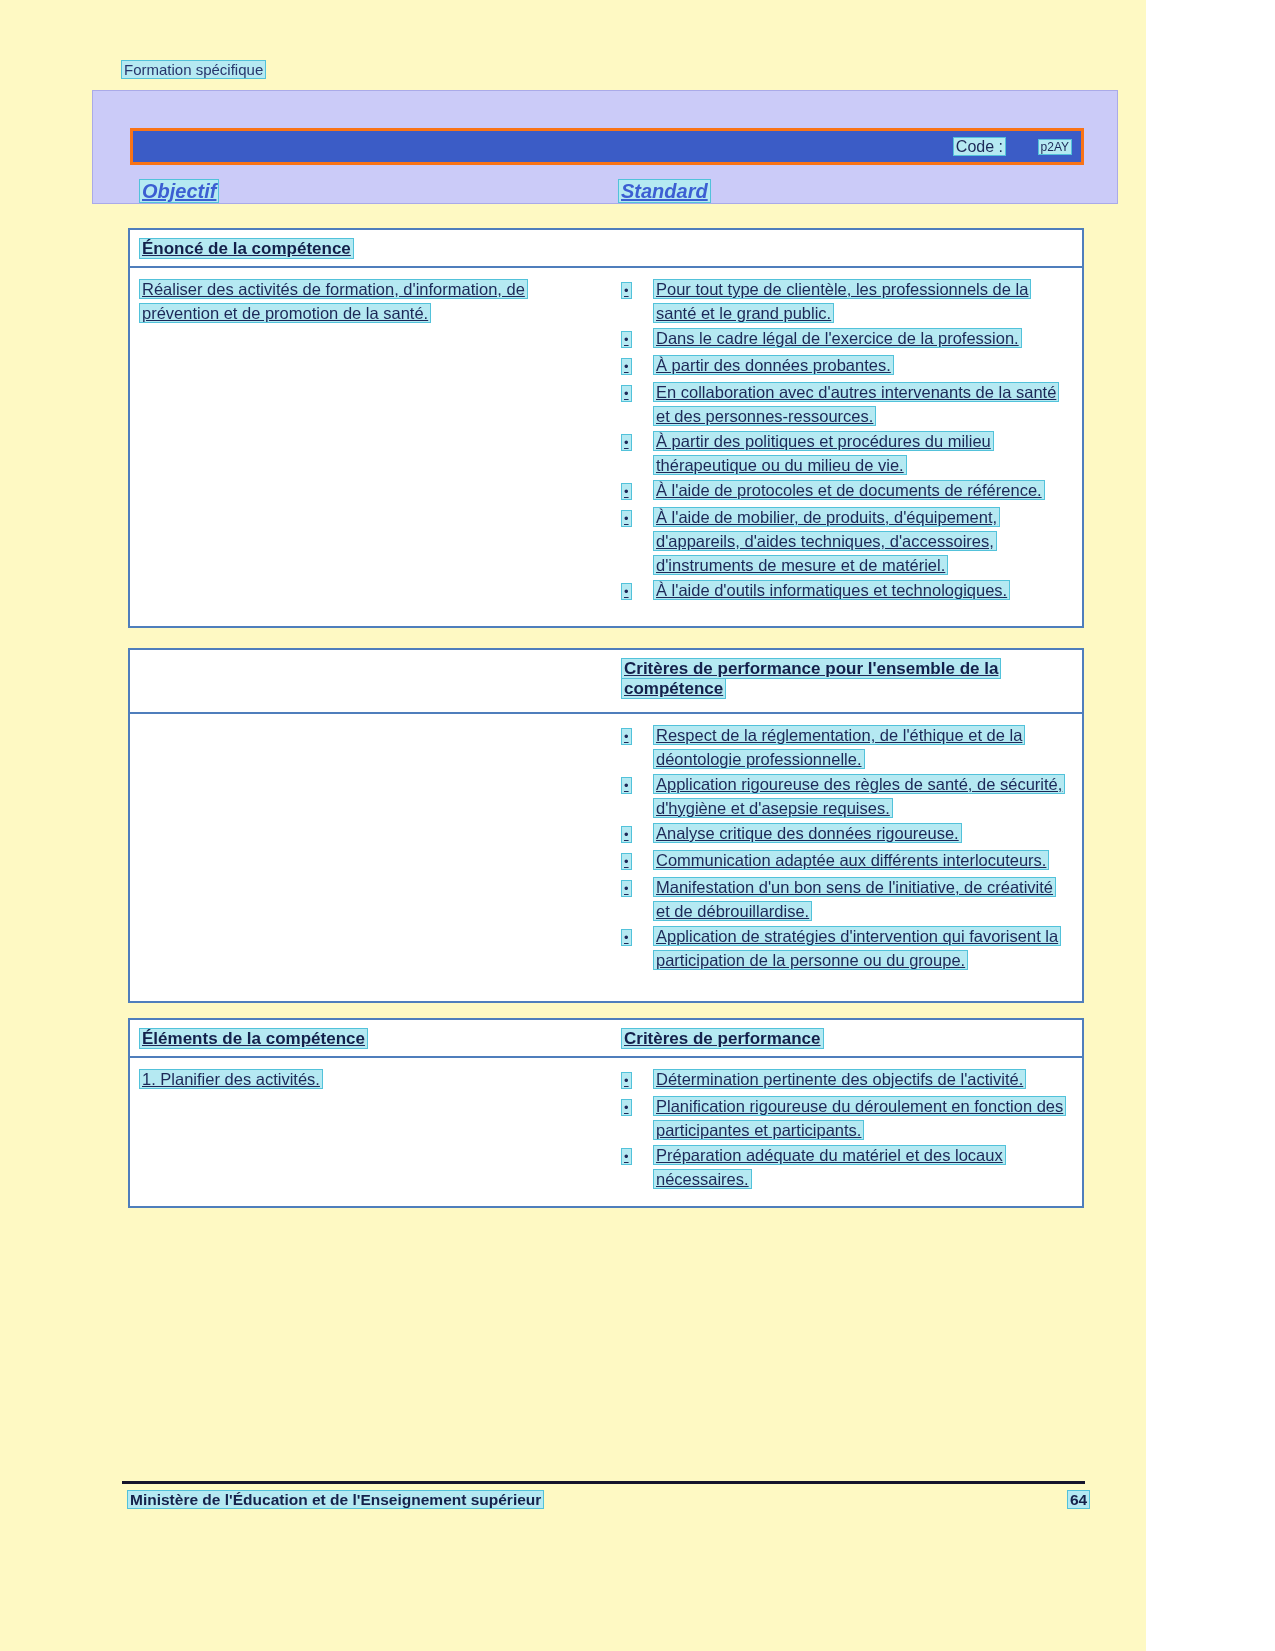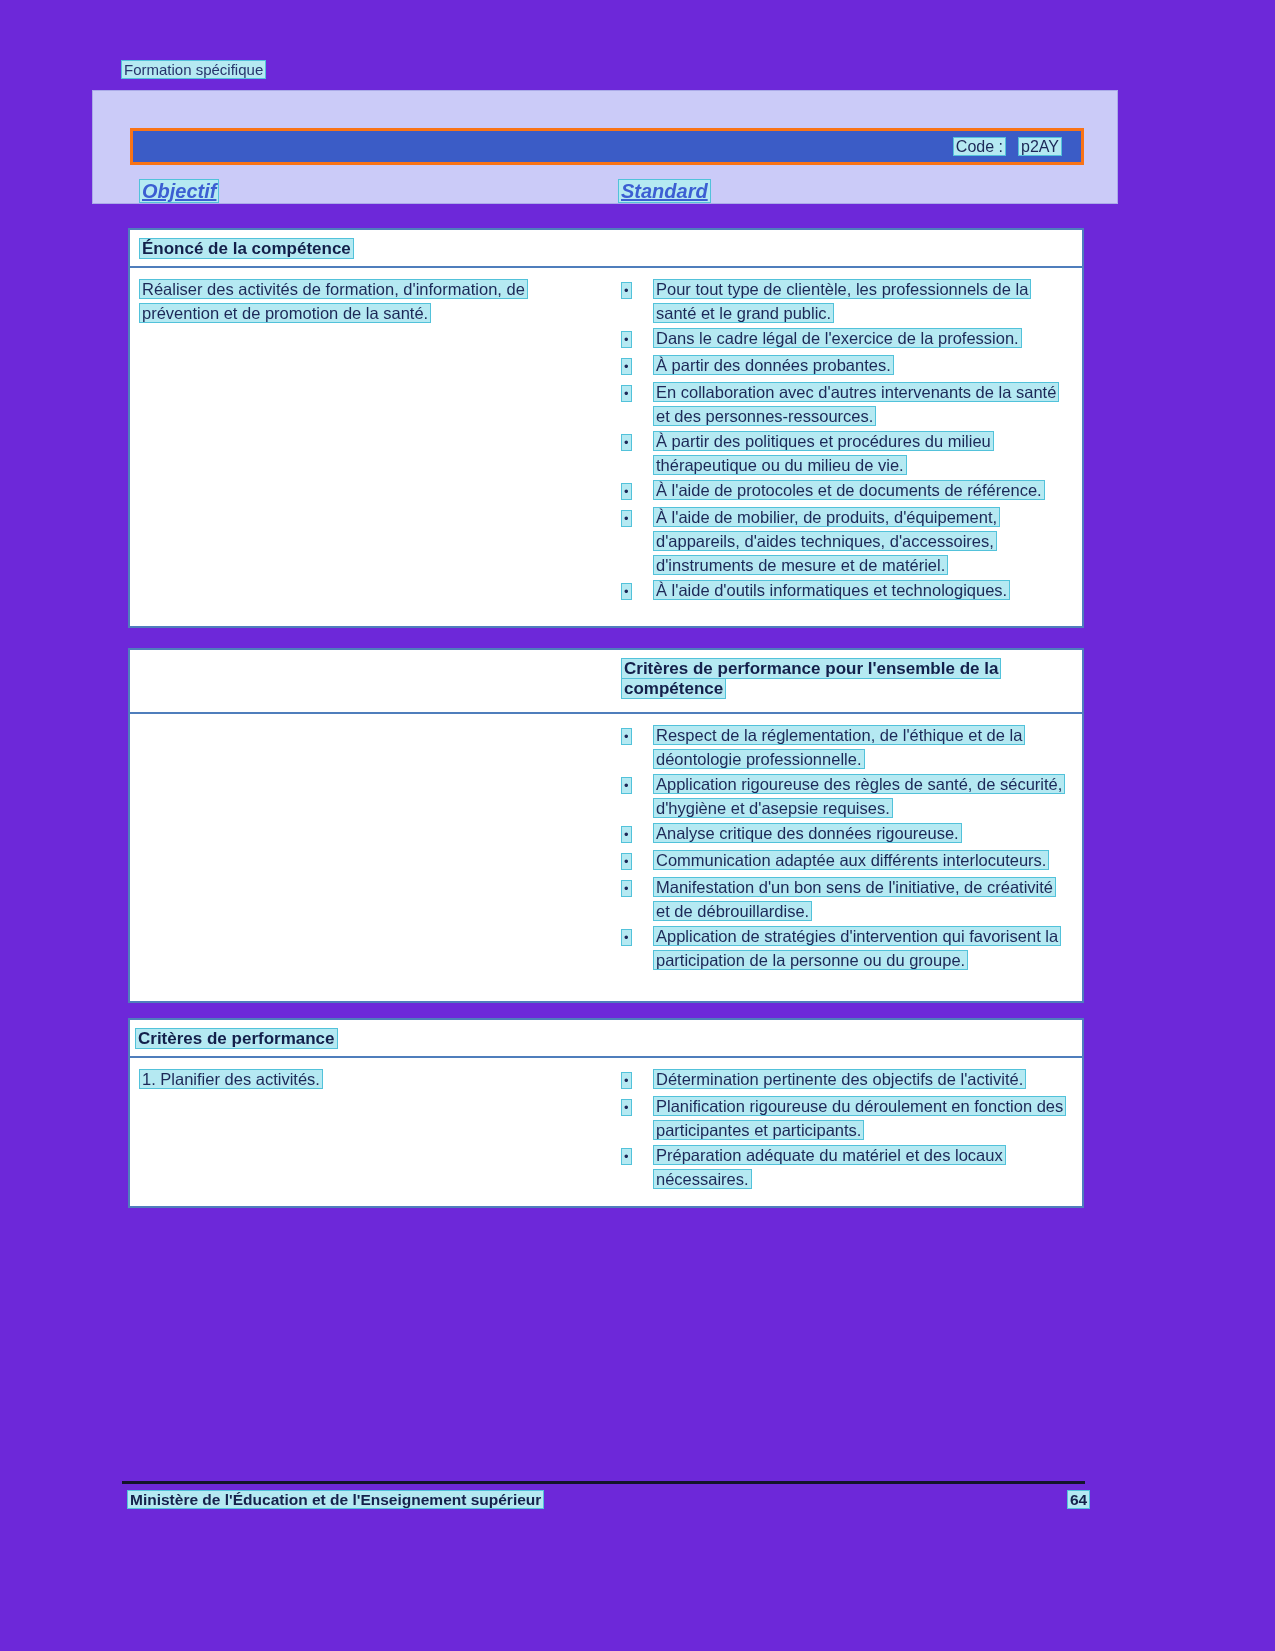--- a/index.html
+++ b/index.html
@@ -3,21 +3,21 @@
 <meta charset="utf-8">
 <style>
   * { box-sizing: border-box; margin: 0; padding: 0; }
   html, body { background: #ffffff; }
   body {
     width: 1275px; height: 1651px;
     position: relative;
     font-family: "Liberation Sans", sans-serif;
     color: #1c2857;
   }
-  .page { position: absolute; inset: 0; width: 1275px; height: 1651px; background: #6d28d9; }
+  .page { position: absolute; inset: 0; width: 1146px; height: 1651px; background: #fef9c3; }
 
   
   .hl {
     background: #b5e9f2;
     box-shadow: 0 0 0 1px #52c2da;
     padding: 0 2px;
     box-decoration-break: clone;
     -webkit-box-decoration-break: clone;
   }
 
@@ -34,39 +34,39 @@
   }
   .title-banner {
     position: absolute; left: 130px; top: 128px;
     width: 954px; height: 37px;
     background: #3b5cc6;
     border: 3px solid #f97316;
     display: flex; align-items: center; justify-content: flex-end;
     padding-right: 10px;
   }
   .title-banner .code-label { font-size: 16px; color: #1c2857; margin-right: 14px; }
-  .title-banner .code-value { font-size: 16px; color: #1c2857; min-width: 52px; display: inline-block; text-align: left; }
+  .title-banner .code-value { font-size: 12px; color: #1c2857; min-width: 52px; display: inline-block; text-align: right; }
 
   .section-heading {
     position: absolute; top: 180px;
     font-size: 20px; font-weight: bold; font-style: italic;
     color: #3c5ed2; text-decoration: underline;
   }
   .heading-objectif { left: 140px; }
   .heading-standard { left: 619px; }
 
   .comp-table {
     position: absolute; left: 128px; width: 956px;
     border: 2px solid #4f7ebc; background: #fff;
   }
   #table1 { top: 228px; min-height: 400px; }
   #table2 { top: 648px; min-height: 355px; }
   #table3 { top: 1018px; min-height: 190px; }
 
-  .trow { display: grid; grid-template-columns: 486px 1fr; }
+  .trow { display: grid; grid-template-columns: 486px 1fr; text-decoration: underline; }
   .thead { border-bottom: 2px solid #4f7ebc; }
   .th { padding: 9px 10px 7px 10px; font-weight: bold; font-size: 17px; color: #131f4a; }
   #table2 .thead { min-height: 64px; }
   .td { padding: 9px 10px 10px 10px; font-size: 16.5px; line-height: 24px; }
   .td.right-col, .th.right-col { padding-left: 6px; padding-right: 14px; }
 
   .bullet-item { display: flex; line-height: 24px; margin-bottom: 1px; }
   .bullet-col { flex: 0 0 32px; }
   .bullet-col .hl { font-size: 13px; }
   .text-col { flex: 1; }
@@ -193,20 +193,21 @@
               <span class="bullet-col"><span class="hl">•</span></span>
               <span class="text-col"><span class="hl">Application de stratégies d'intervention qui favorisent la participation de la personne ou du groupe.</span></span>
             </div>
           </div>
       </div>
     </div>
   </div>
 
   <div class="comp-table" id="table3">
     <div class="trow thead">
+      <div class="th left-col"><span class="hl">Éléments de la compétence</span></div>
       <div class="th right-col"><span class="hl">Critères de performance</span></div>
     </div>
     <div class="trow tbody">
       <div class="td left-col"><span class="hl">1.  Planifier des activités.</span></div>
       <div class="td right-col">
         <div>
 
             <div class="bullet-item">
               <span class="bullet-col"><span class="hl">•</span></span>
               <span class="text-col"><span class="hl">Détermination pertinente des objectifs de l'activité.</span></span>

